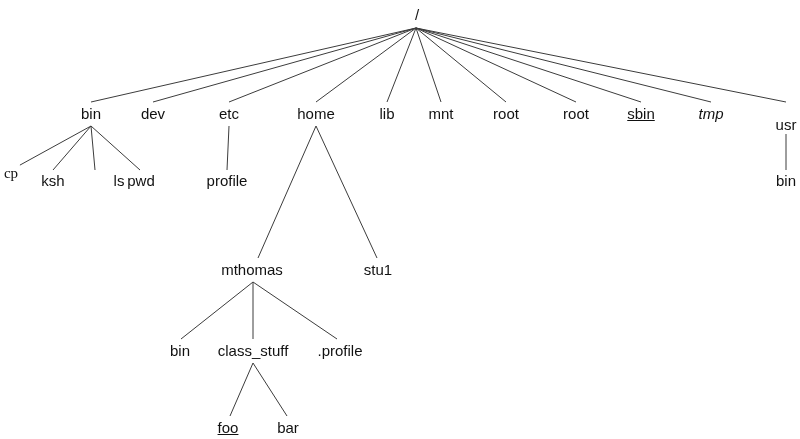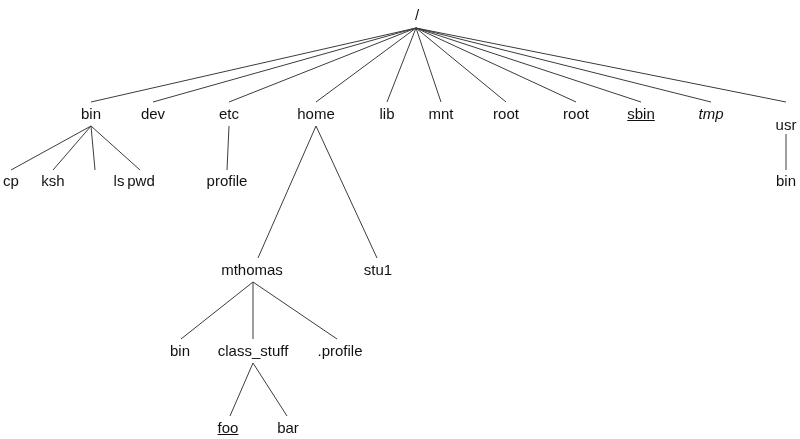--- a/index.html
+++ b/index.html
@@ -83,21 +83,21 @@
   <span class="node" style="left:229px; top:105px;">etc</span>
   <span class="node" style="left:316px; top:105px;">home</span>
   <span class="node" style="left:387px; top:105px;">lib</span>
   <span class="node" style="left:441px; top:105px;">mnt</span>
   <span class="node" style="left:506px; top:105px;">root</span>
   <span class="node" style="left:576px; top:105px;">root</span>
   <span class="node" style="left:641px; top:105px;text-decoration:underline;">sbin</span>
   <span class="node" style="left:711px; top:105px;font-style:italic;">tmp</span>
   <span class="node" style="left:786px; top:116px;text-align:right;">usr</span>
 
-  <span class="node" style="left:11px;  top:172px;">cp</span>
+  <span class="node" style="left:11px;  top:164px;font-family:Liberation Serif, serif;">cp</span>
   <span class="node" style="left:53px;  top:172px;">ksh</span>
   <span class="node" style="left:95px;  top:172px;margin-left:24px;">ls</span>
   <span class="node" style="left:141px; top:172px;">pwd</span>
   <span class="node" style="left:227px; top:172px;">profile</span>
   <span class="node" style="left:786px; top:172px;">bin</span>
 
   <span class="node" style="left:252px; top:261px;">mthomas</span>
   <span class="node" style="left:378px; top:261px;">stu1</span>
 
   <span class="node" style="left:180px; top:342px;">bin</span>

